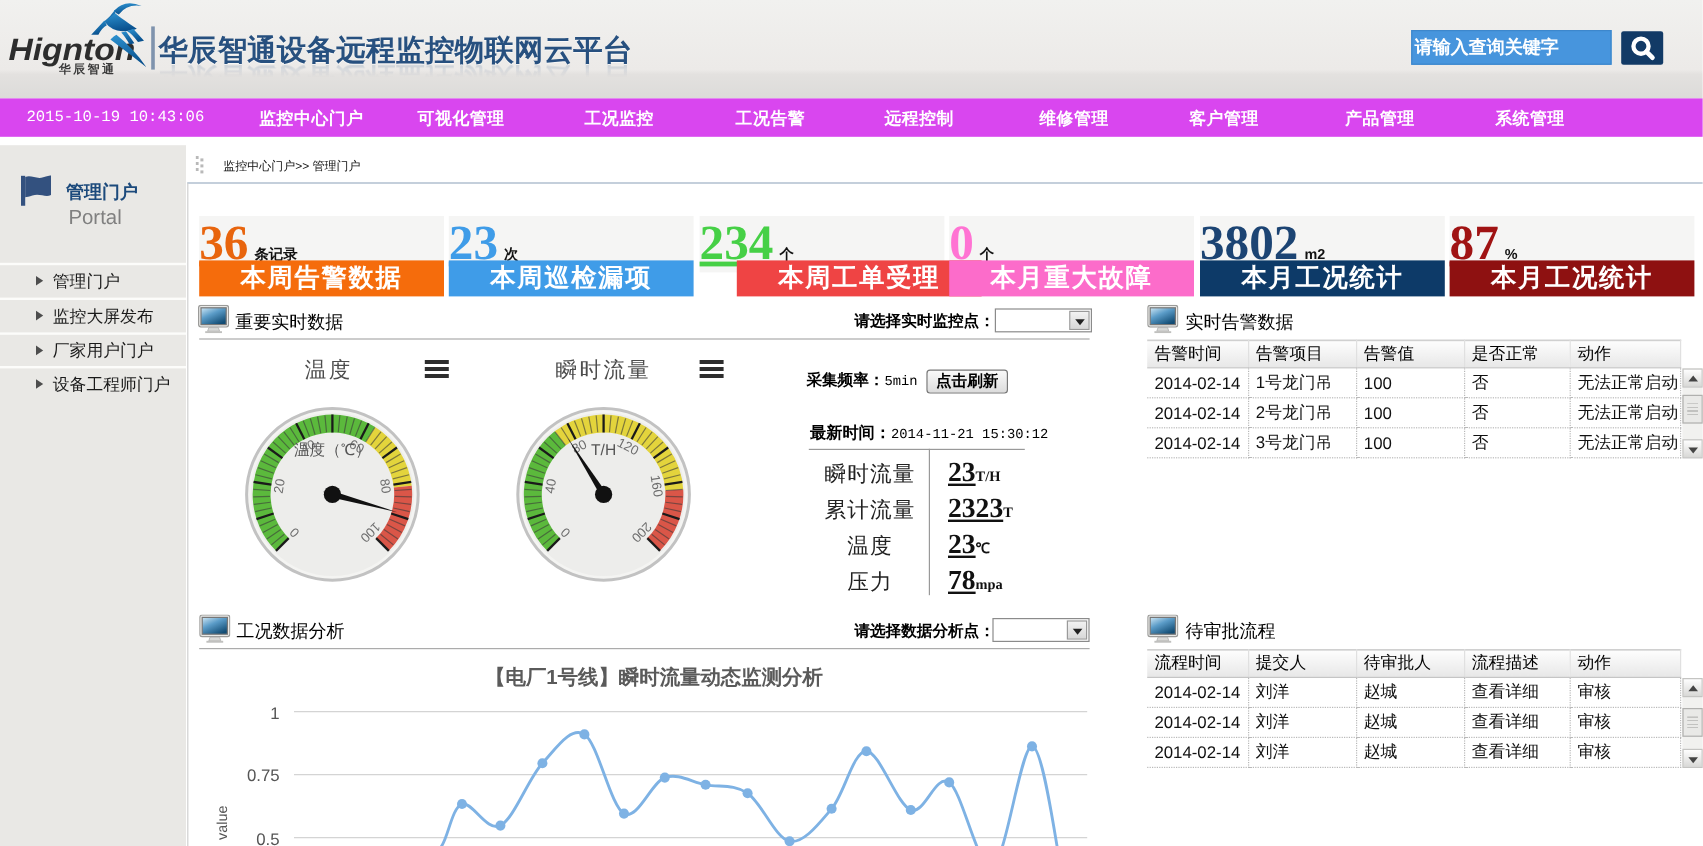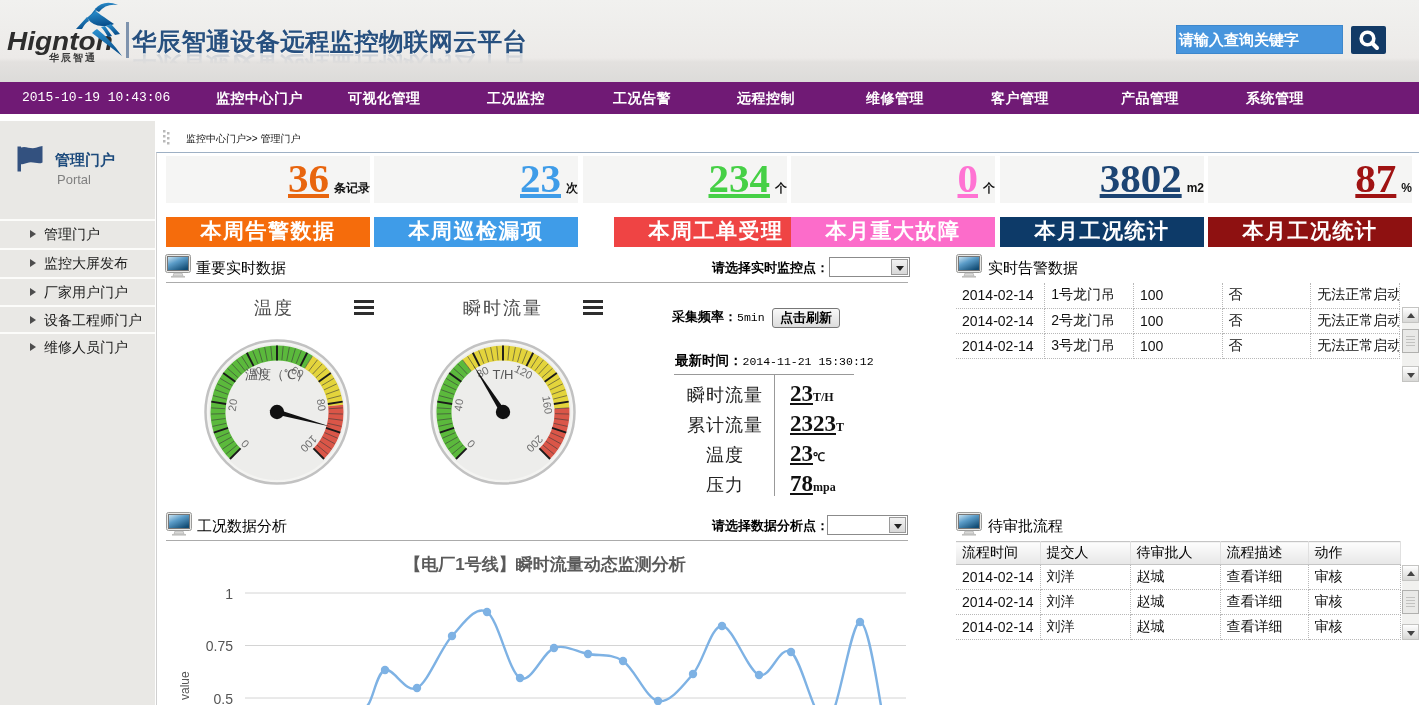--- a/index.html
+++ b/index.html
@@ -14,36 +14,36 @@
  color:#2d2d2d;letter-spacing:0;font-family:"Liberation Sans",sans-serif;transform:scaleY(.92)}
 #logosub{position:absolute;left:49px;top:51px;font-size:10px;font-weight:bold;color:#3a3a3a;letter-spacing:2px}
 #hdiv{position:absolute;left:126px;top:22px;width:3px;height:36px;background:#7f93ad}
 #htitle{position:absolute;left:132px;top:25px;font-size:24.5px;font-weight:bold;color:#27507f;
  letter-spacing:0.2px;text-shadow:0 1px 0 rgba(255,255,255,.6);
  -webkit-box-reflect:below -9px linear-gradient(transparent 55%,rgba(0,0,0,.25))}
 #searchbox{position:absolute;left:1176px;top:25px;width:167px;height:29px;background:#4795dd;
  border:1px solid #3d87cc;color:#fff;font-size:15px;font-weight:bold;line-height:27px;padding-left:2px}
 #searchbtn{position:absolute;left:1351px;top:26px;width:35px;height:28px;background:#123a66;border-radius:2px}
 
-#nav{position:absolute;left:0;top:82px;width:1419px;height:32px;background:#701a75}
+#nav{position:absolute;left:0;top:82px;width:1419px;height:32px;background:#d946ef}
 #nav .date{position:absolute;left:22px;top:8px;color:#fff;font-size:13px;font-family:"Liberation Mono",monospace}
 #nav .it{position:absolute;top:8px;color:#fff;font-size:14px;font-weight:bold;letter-spacing:0.5px}
 
 #sidebar{position:absolute;left:0;top:121px;width:155px;height:584px;background:#e9e8e5}
 #sb-title{position:absolute;left:55px;top:30px;font-size:15px;font-weight:bold;color:#1c4a7c}
-#sb-portal{position:absolute;left:57px;top:51px;font-size:13px;color:#808080}
+#sb-portal{position:absolute;left:57px;top:51px;font-size:17px;color:#808080}
 .sbitem{position:absolute;left:0;width:155px;height:27px;border-top:2px solid #fcfcfa;
  font-size:14px;color:#1a1a1a;line-height:27px;padding-left:44px}
 .sbitem:before{content:"";position:absolute;left:30px;top:9px;border-left:6px solid #4d4d4d;
  border-top:4px solid transparent;border-bottom:4px solid transparent}
 
 #crumb{position:absolute;left:186px;top:132px;font-size:10px;color:#111}
 #mainbox{position:absolute;left:156px;top:152px;width:1263px;height:553px;
  border-top:1px solid #9eb0c4;border-left:1px solid #d0d0d0}
-.card{position:absolute;top:156px;width:204px;height:47px;background:#f5f5f4;text-align:right}
+.card{position:absolute;top:180px;width:204px;height:47px;background:#f5f5f4;text-align:left}
 .card .num{font-family:"Liberation Serif",serif;font-weight:bold;font-size:41px;line-height:45px;text-decoration:underline;text-underline-offset:2px}
 .card .unit{font-size:12px;font-weight:bold;color:#111;margin-left:5px;text-decoration:none;display:inline-block}
 .bar{position:absolute;top:217px;width:204px;height:30px;color:#fff;text-align:center;
  font-size:21px;font-weight:bold;line-height:29px;letter-spacing:1.5px;font-family:"Liberation Serif",serif}
 .schead{position:absolute;font-size:15px;color:#000}
 .seline{position:absolute;height:1px;background:#ababab}
 .sellab{position:absolute;font-size:13px;font-weight:bold;color:#000}
 .seldd{position:absolute;width:81px;height:20px;border:1px solid #8b8b8b;background:#fff}
 .seldd i{position:absolute;right:1px;top:1px;width:17px;height:16px;background:linear-gradient(#f2f2f2,#d8d8d8);
  border:1px solid #9a9a9a;font-style:normal}
@@ -99,21 +99,20 @@
  <svg width="28" height="26" viewBox="0 0 28 26" style="position:absolute;left:15px;top:25px">
   <path fill="#33517f" d="M2.5,0.5 L6,0.5 L6,25.5 L2.5,25.5 Z"></path>
   <path fill="#33517f" d="M6,1.5 C11,-0.5 15,3.5 21,1.8 C24.5,0.8 26,0.2 27.5,0 L27.5,16.5 C23,19 18,14.8 12,17 C9.5,17.9 7.2,18.3 6,18.3 Z"></path>
  </svg>
  <div id="sb-title">管理门户</div>
  <div id="sb-portal">Portal</div>
  <div class="sbitem" style="top:98px">管理门户</div>
  <div class="sbitem" style="top:156px">厂家用户门户</div>
  <div class="sbitem" style="top:127px">监控大屏发布</div>
  <div class="sbitem" style="top:184px">设备工程师门户</div>
- <div class="sbitem" style="top:211px">维修人员门户</div>
 </div>
 <svg width="10" height="16" viewBox="0 0 10 16" style="position:absolute;left:163px;top:130px">
  <g fill="#b9b9b9">
       <rect x="0" y="0" width="2.5" height="2.5"></rect>
       <rect x="4" y="2" width="2.5" height="2.5"></rect>
  <rect x="0" y="5" width="2.5" height="2.5"></rect>
       <rect x="4" y="7" width="2.5" height="2.5"></rect>
  <rect x="0" y="10" width="2.5" height="2.5"></rect>
       <rect x="4" y="12" width="2.5" height="2.5"></rect>
     </g>
@@ -391,20 +390,27 @@
 <div class="vlab abs" style="left:655px;top:413px">累计流量</div>
 <div class="vlab abs" style="left:655px;top:443px">温度</div>
 <div class="vlab abs" style="left:655px;top:473px">压力</div>
 <div class="vval abs" style="left:790px;top:381px"><b>23</b><span>T/H</span></div>
 <div class="vval abs" style="left:790px;top:411px"><b>2323</b><span>T</span></div>
 <div class="vval abs" style="left:790px;top:441px"><b>23</b><span>℃</span></div>
 <div class="vval abs" style="left:790px;top:471px"><b>78</b><span>mpa</span></div>
 
 <table class="rtab" style="left:956px;top:283px">
     <tbody>
+      <tr class="h">
+        <td style="width:84px">告警时间</td>
+        <td style="width:90px">告警项目</td>
+        <td style="width:90px">告警值</td>
+        <td style="width:88px">是否正常</td>
+        <td style="width:92px">动作</td>
+      </tr>
 <tr>
         <td>2014-02-14</td>
         <td>1号龙门吊</td>
         <td>100</td>
         <td>否</td>
         <td>无法正常启动</td>
       </tr>
 <tr>
         <td>2014-02-14</td>
         <td>2号龙门吊</td>

